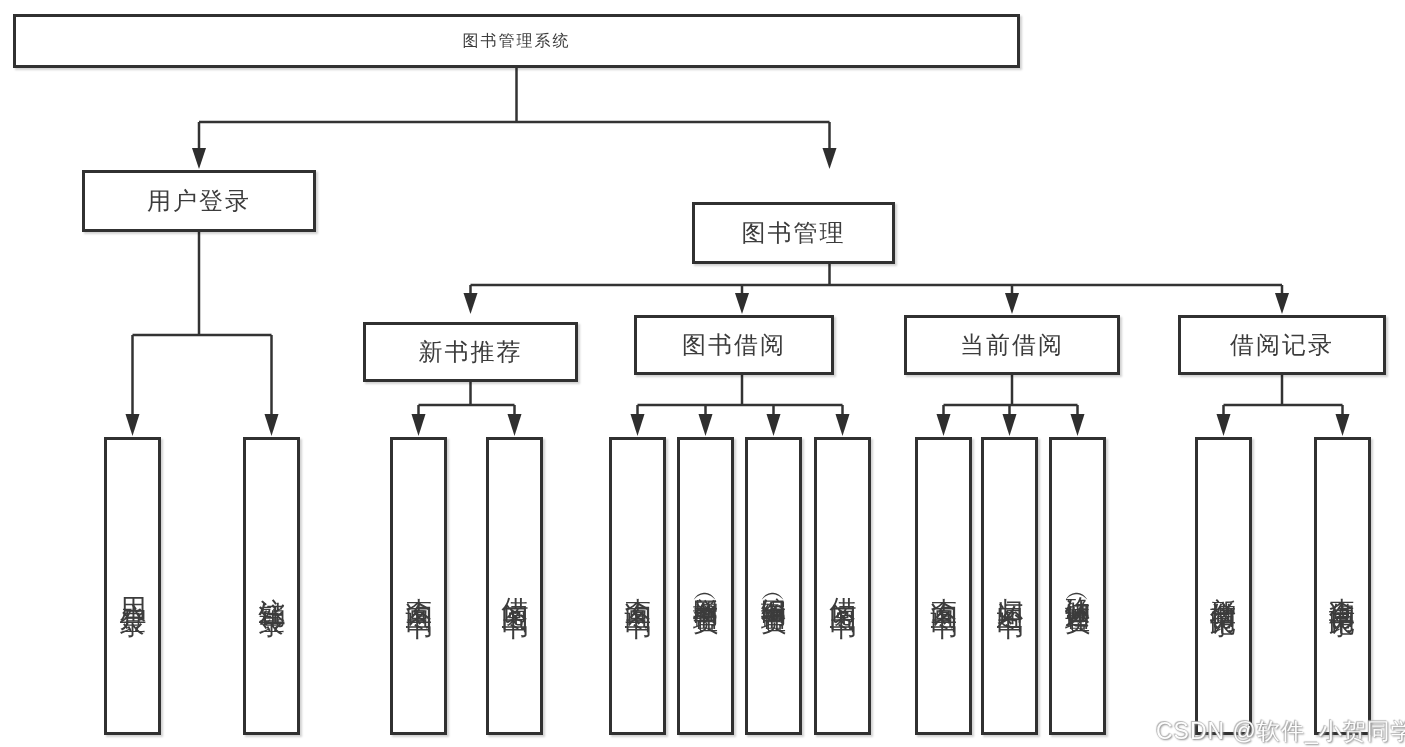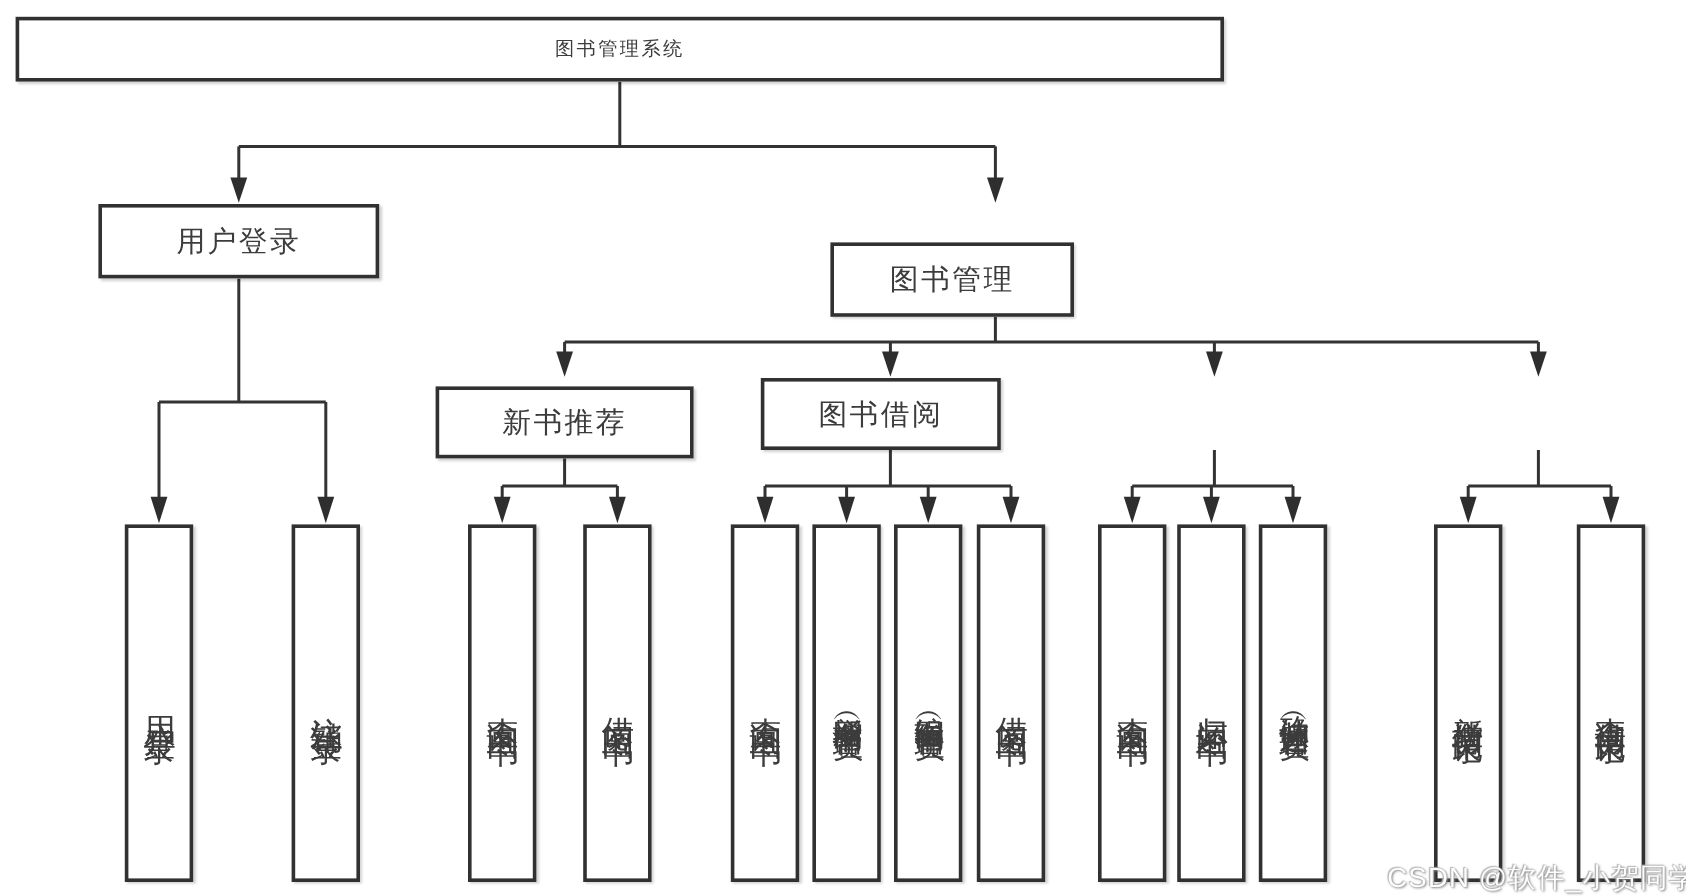--- a/index.html
+++ b/index.html
@@ -128,20 +128,22 @@
     <polygon points="1335.5,414 1349.5,414 1342.5,436"></polygon>
   </svg>
 
   <div class="box root" style="left:13px; top:14px; width:1007px; height:54px;">图书管理系统</div>
 
   <div class="box" style="left:82px; top:170px; width:234px; height:62px;">用户登录</div>
   <div class="box" style="left:692px; top:170px; width:203px; height:62px;margin-top:32px;">图书管理</div>
 
   <div class="box" style="left:363px; top:322px; width:215px; height:60px;">新书推荐</div>
   <div class="box" style="left:634px; top:315px; width:200px; height:60px;">图书借阅</div>
+  <div class="box" style="left:904px; top:315px; width:216px; height:60px;">当前借阅</div>
+  <div class="box" style="left:1178px; top:315px; width:208px; height:60px;">借阅记录</div>
 
   <div class="box vbox" style="left:104px; top:437px; width:57px; height:298px;">用户登录</div>
   <div class="box vbox" style="left:243px; top:437px; width:57px; height:298px;">注销登录</div>
 
   <div class="box vbox" style="left:390px; top:437px; width:57px; height:298px;">查询图书</div>
   <div class="box vbox" style="left:486px; top:437px; width:57px; height:298px;">借阅图书</div>
 
   <div class="box vbox" style="left:609px; top:437px; width:57px; height:298px;">查询图书</div>
   <div class="box vbox long" style="left:677px; top:437px; width:57px; height:298px;">新增图书（管理员）</div>
   <div class="box vbox long" style="left:745px; top:437px; width:57px; height:298px;">编辑图书（管理员）</div>

